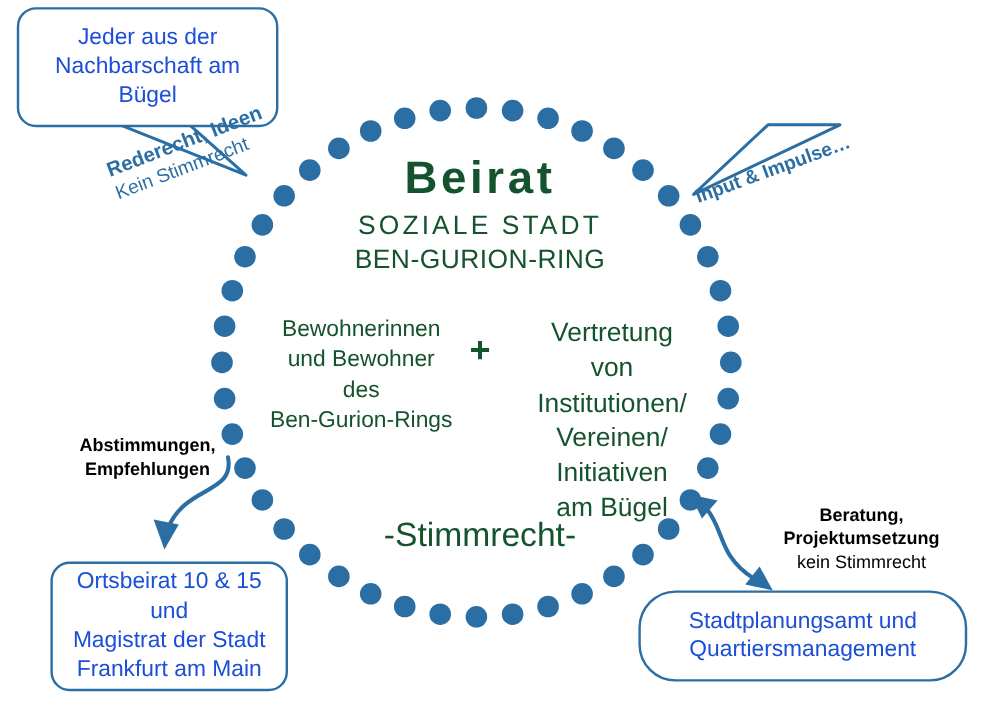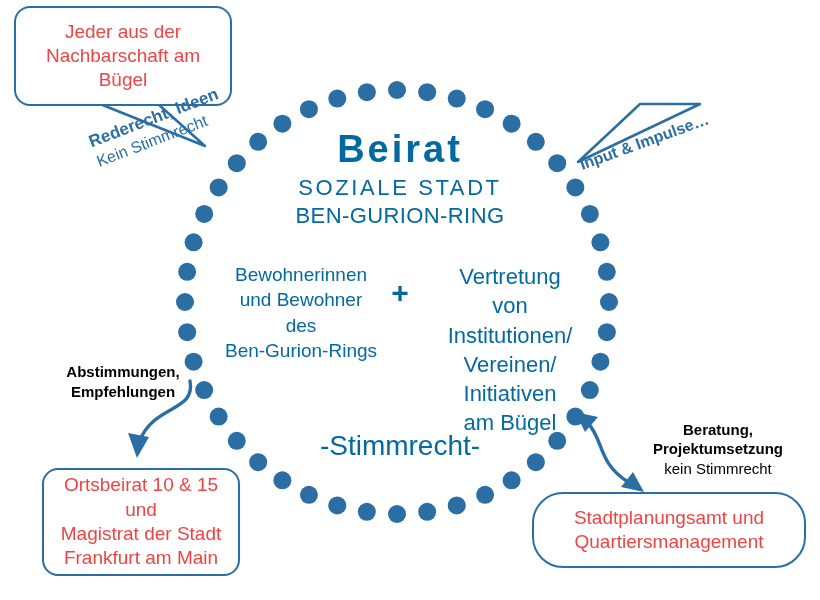--- a/index.html
+++ b/index.html
@@ -25,21 +25,21 @@
     background: #ffffff;
     display: flex;
     align-items: center;
     justify-content: center;
     text-align: center;
     color: #2b6ea4;
     z-index: 5;
   }
   .box-text {
     line-height: 1.28;
-    color: #ef4444;
+    color: #1d4ed8;
     white-space: pre-line;
   }
 
   #bubble-neighbourhood { left: 14px;  top: 6px;   width: 218px; height: 100px; }
   #bubble-neighbourhood .box-text { font-size: 19px; }
 
   #bubble-participation  { left: 605px; top: 12px;  width: 206px; height: 93px; }
   #bubble-participation .box-text { font-size: 19px; }
 
   #box-ortsbeirat { left: 42px;  top: 468px; width: 198px; height: 108px; align-items: center; }
@@ -54,21 +54,21 @@
     left: 0; top: 0;
     width: 820px; height: 600px;
     pointer-events: none;
   }
   #dots-layer { z-index: 1; }
   #lines-layer { z-index: 4; }
 
   
   .center-abs {
     position: absolute;
-    color: #0369a1;
+    color: #14532d;
     text-align: center;
     z-index: 3;
   }
   #title-beirat {
     left: 260px; top: 128px; width: 280px;
     font-size: 38px; font-weight: bold; letter-spacing: 3px;
   }
   #title-soziale-stadt {
     left: 260px; top: 175px; width: 280px;
     font-size: 22px; letter-spacing: 2.6px;

